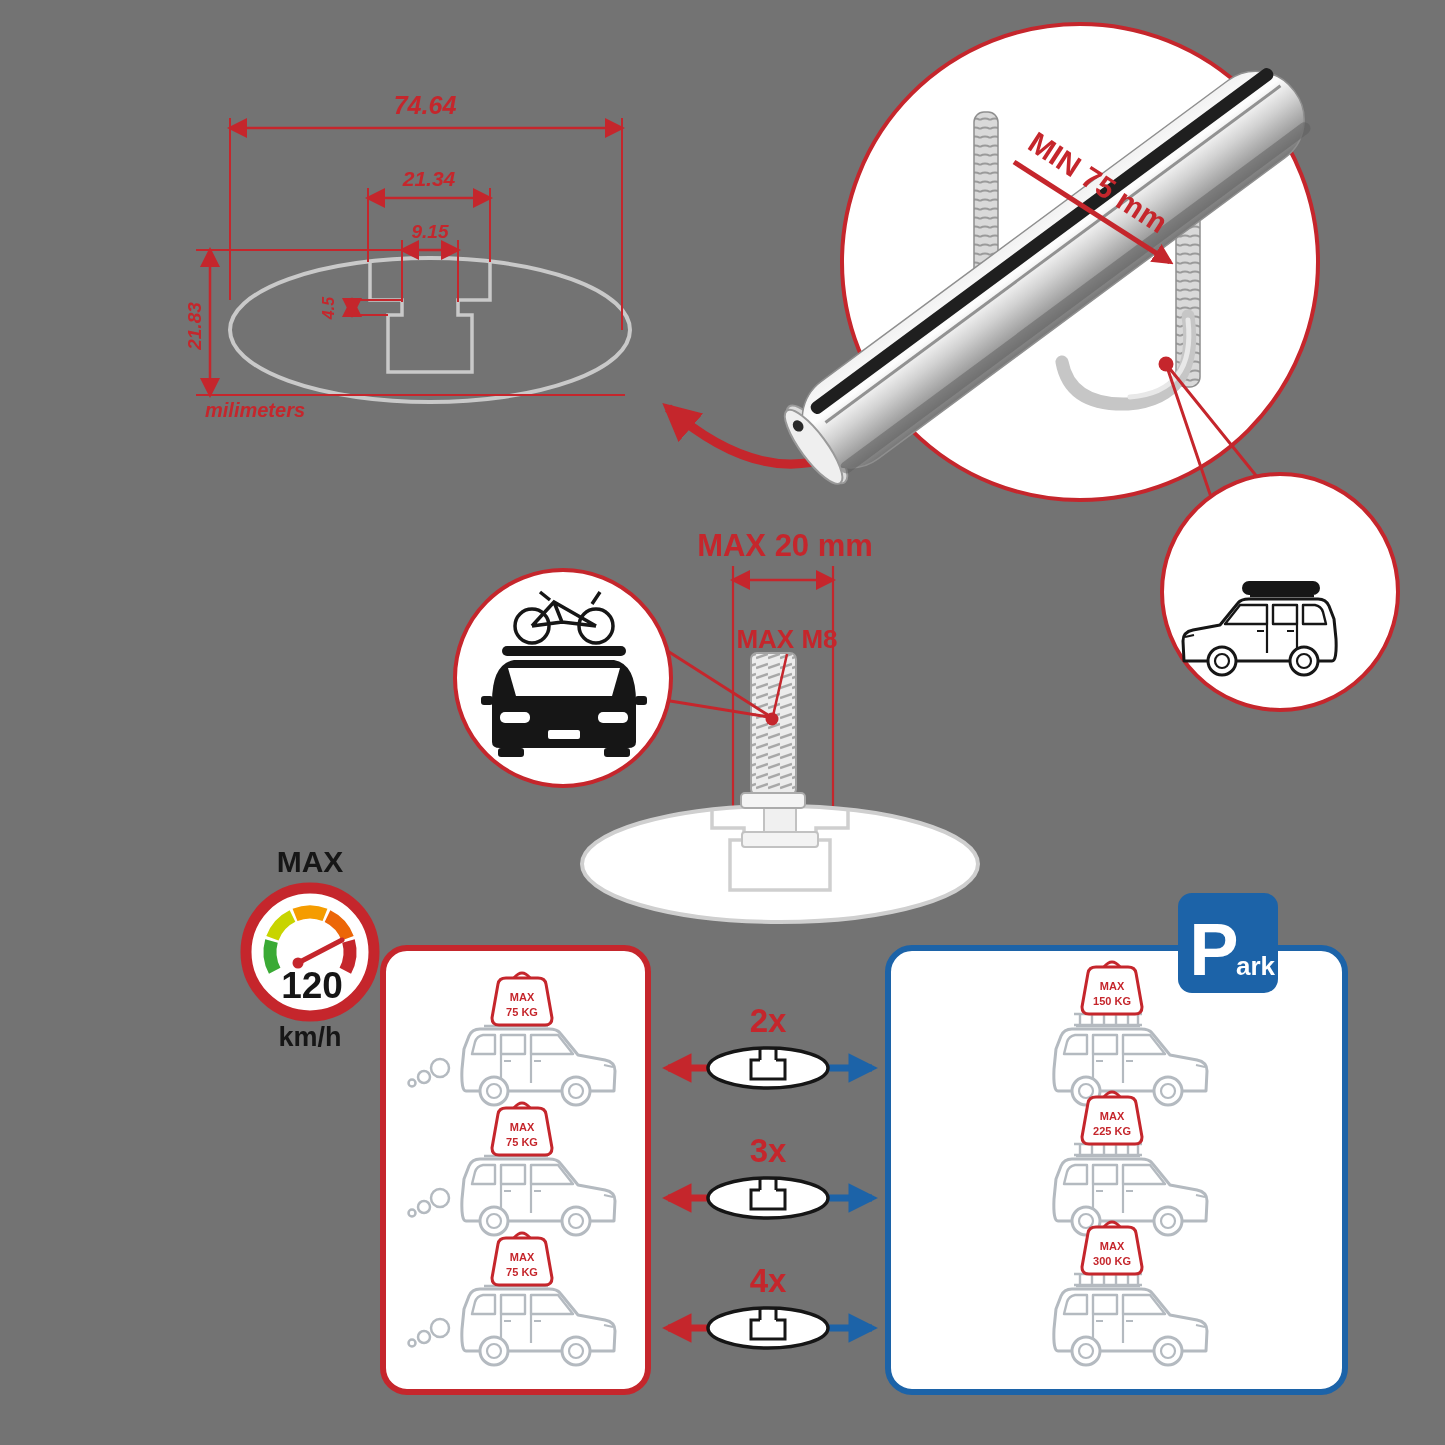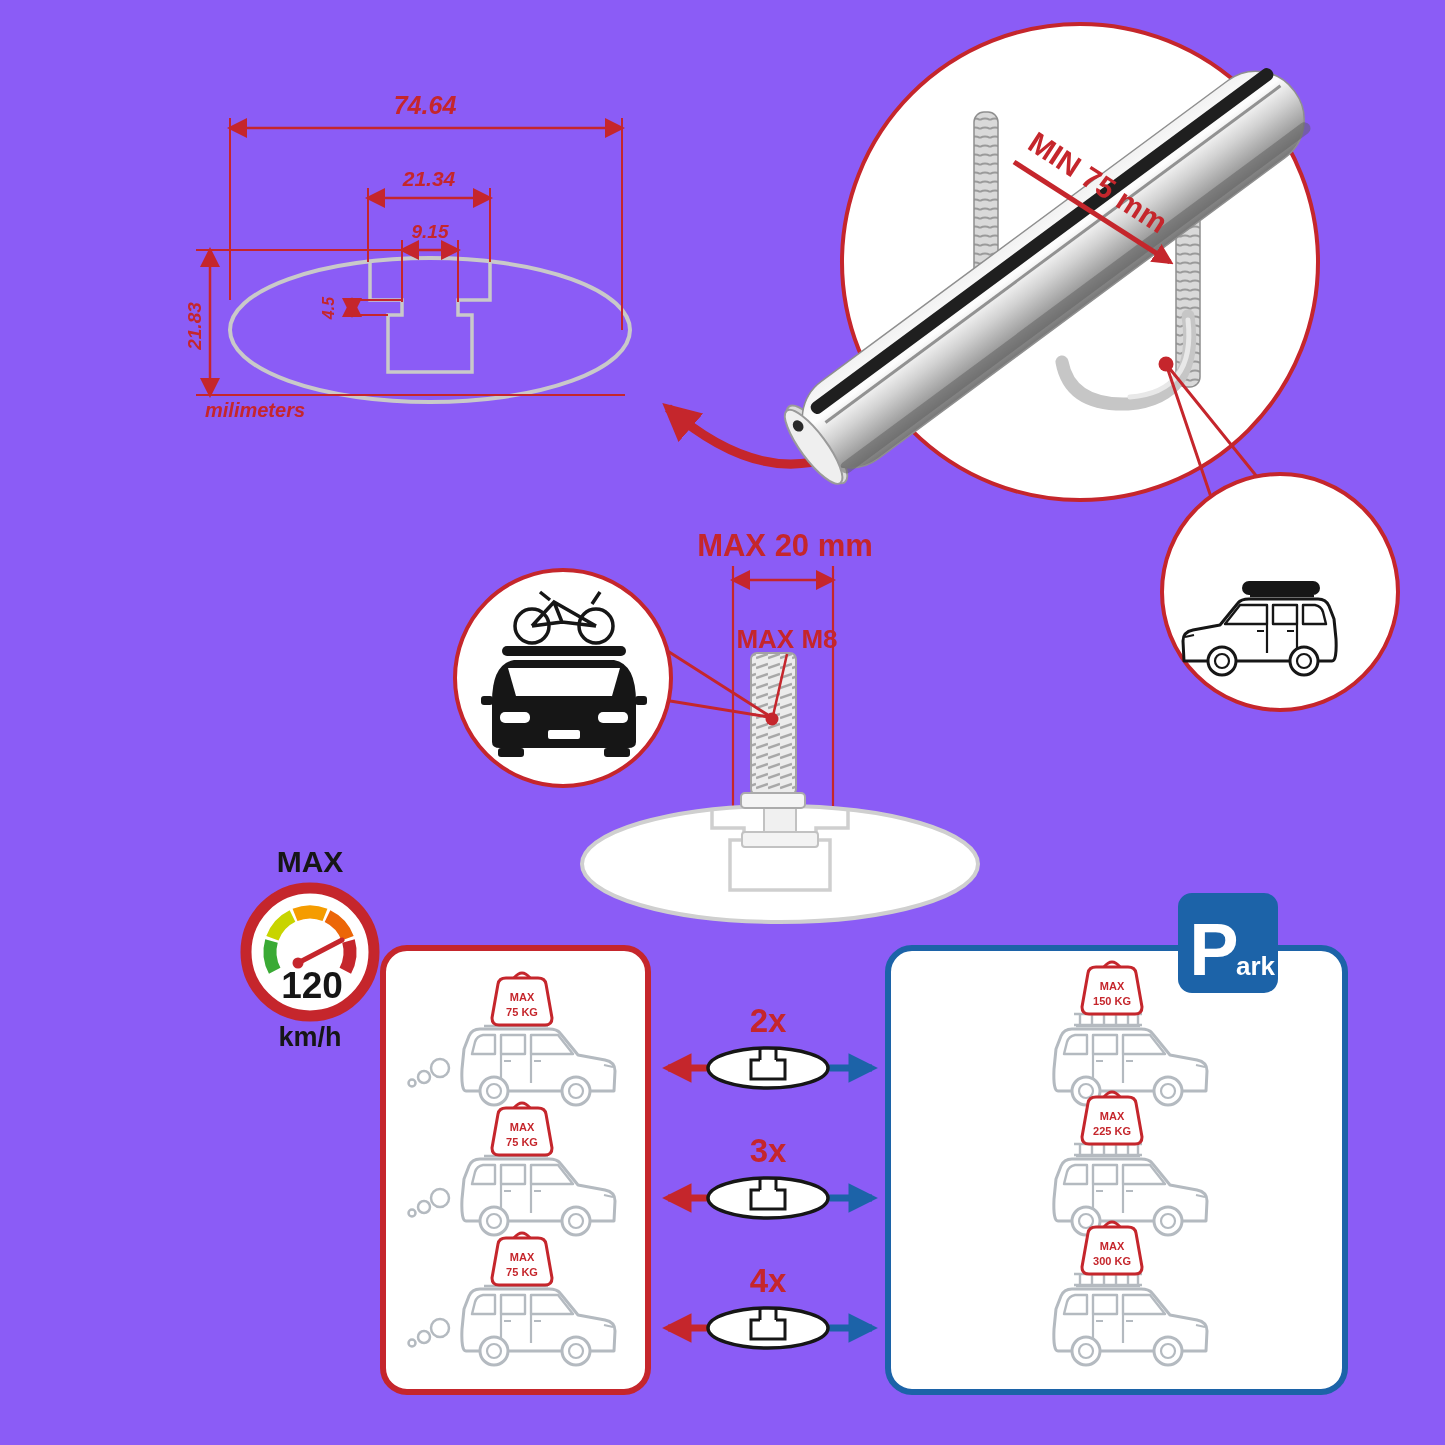--- a/index.html
+++ b/index.html
@@ -1,16 +1,16 @@
 <!DOCTYPE html>
 <html><head>
 <meta charset="utf-8">
 <style>
   html,body{margin:0;padding:0;background:#fff;}
-  .canvas{position:relative;width:1445px;height:1445px;background:#8b5cf6;overflow:hidden;
+  .canvas{position:relative;width:1445px;height:1445px;background:#737373;overflow:hidden;
           font-family:"Liberation Sans",sans-serif;}
   svg text{font-family:"Liberation Sans",sans-serif;}
   .t-red{fill:#c5262c;font-weight:bold;}
   .t-dark{fill:#161616;font-weight:bold;}
   .dim{font-style:italic;}
   .t-white{fill:#ffffff;font-weight:bold;}
   .tagtxt{fill:#c5262c;font-weight:bold;}
 </style>
 </head>
 <body>

